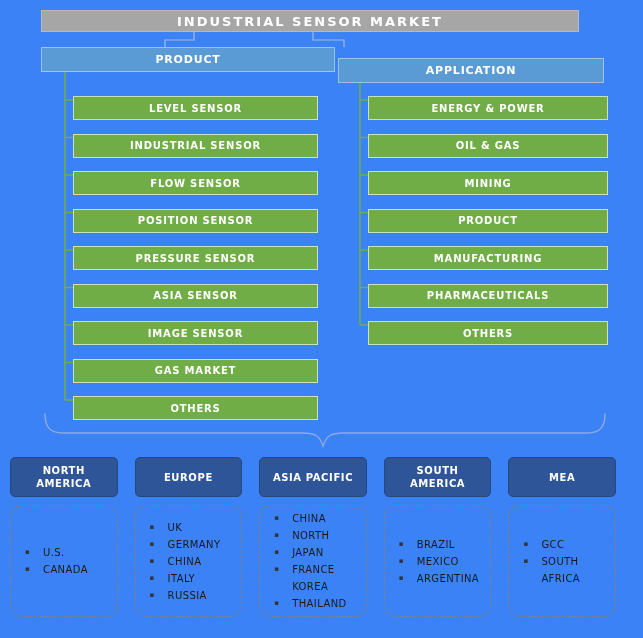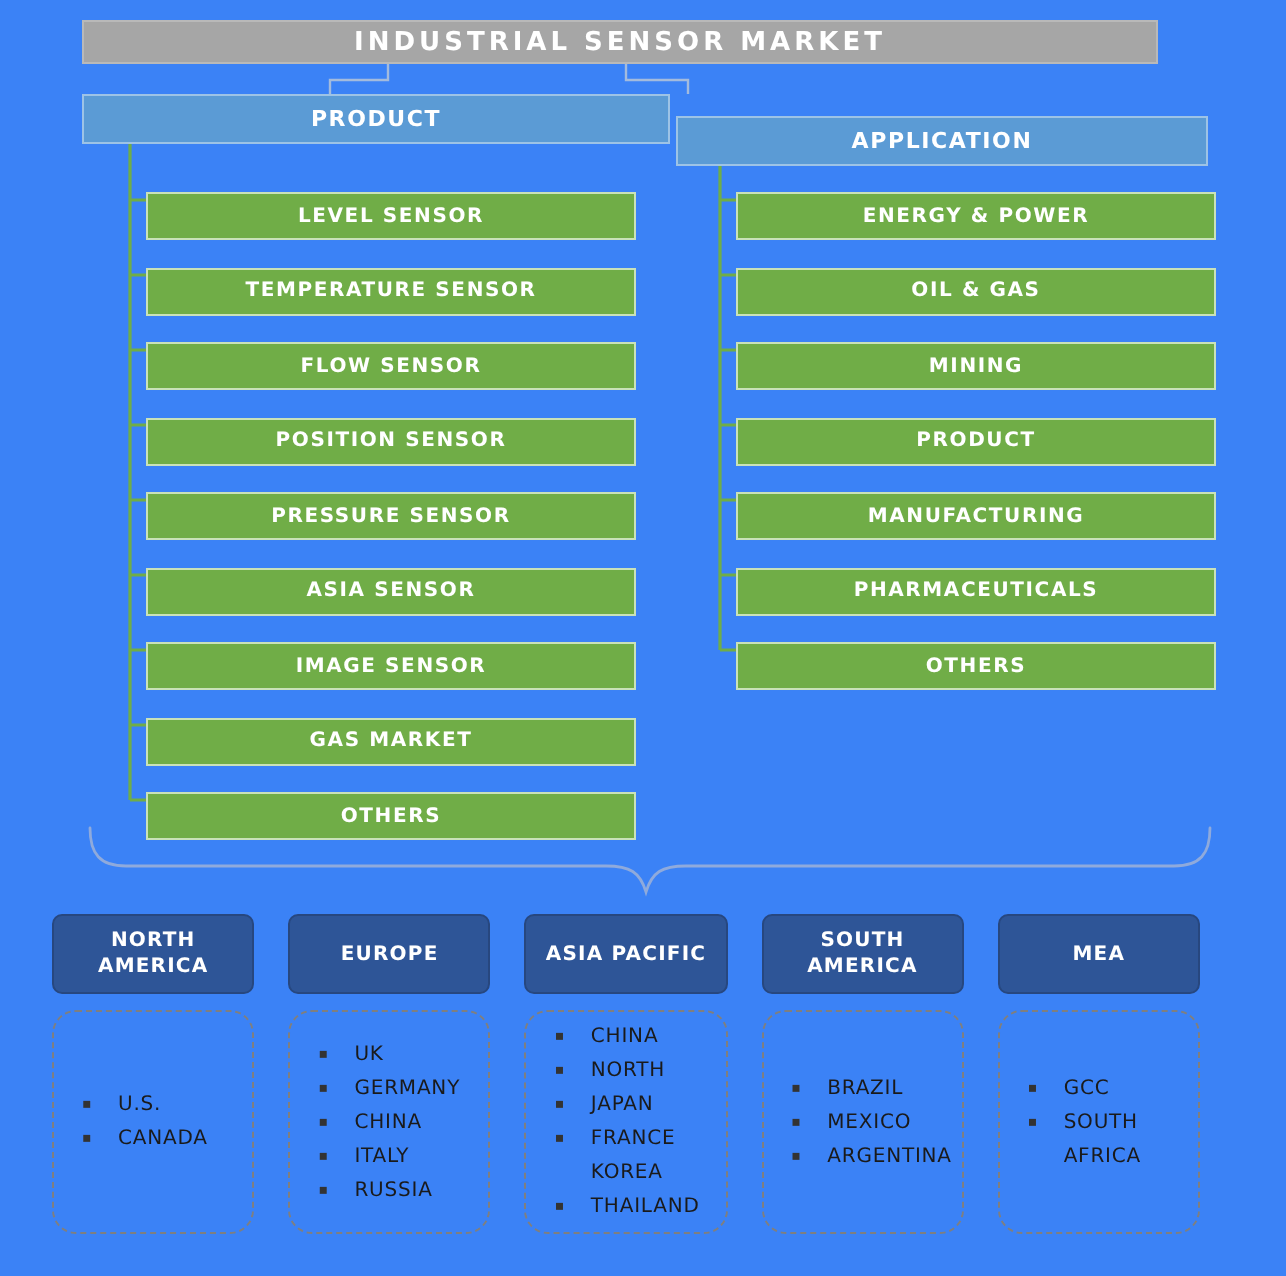--- a/index.html
+++ b/index.html
@@ -45,21 +45,21 @@
   .col-application-items{left:368px;width:240px;}
   .seg-box{
     height:24px;margin-bottom:13.5px;box-sizing:border-box;
     background:var(--segment-green);border:1px solid var(--segment-green-border);
     display:flex;align-items:center;justify-content:center;
     color:#fff;font-weight:bold;font-size:10px;letter-spacing:0.8px;
   }
 
   .regions-row{
     position:absolute;left:0;right:17px;top:457px;
-    display:flex;gap:17px;padding:0 26px;
+    display:flex;gap:17px;padding:0 10px;
   }
   .region-col{flex:1;display:flex;flex-direction:column;min-width:0;}
   .region-head{
     height:40px;border-radius:5px;box-sizing:border-box;
     background:var(--region-navy);border:1px solid var(--region-navy-border);
     display:flex;align-items:center;justify-content:center;text-align:center;
     color:#fff;font-weight:bold;font-size:10px;letter-spacing:0.6px;
     line-height:13px;white-space:pre-line;
   }
   .region-box{
@@ -89,21 +89,21 @@
     <path class="brace" d="M45,414 C45,427 50,433 63,433 L303,433 C315,433 320,436 323,446 C326,436 331,433 343,433 L587,433 C600,433 605,427 605,414"></path>
   </svg>
 
   <div class="title-bar">INDUSTRIAL SENSOR MARKET</div>
 
   <div class="branch-head head-product">PRODUCT</div>
   <div class="branch-head head-application">APPLICATION</div>
 
   <div class="seg-col col-product-items">
     <div class="seg-box">LEVEL SENSOR</div>
-    <div class="seg-box">TEMPERATURE SENSOR</div>
+    <div class="seg-box">INDUSTRIAL SENSOR</div>
     <div class="seg-box">FLOW SENSOR</div>
     <div class="seg-box">POSITION SENSOR</div>
     <div class="seg-box">PRESSURE SENSOR</div>
     <div class="seg-box">ASIA SENSOR</div>
     <div class="seg-box">IMAGE SENSOR</div>
     <div class="seg-box">GAS MARKET</div>
     <div class="seg-box">OTHERS</div>
   </div>
 
   <div class="seg-col col-application-items">

